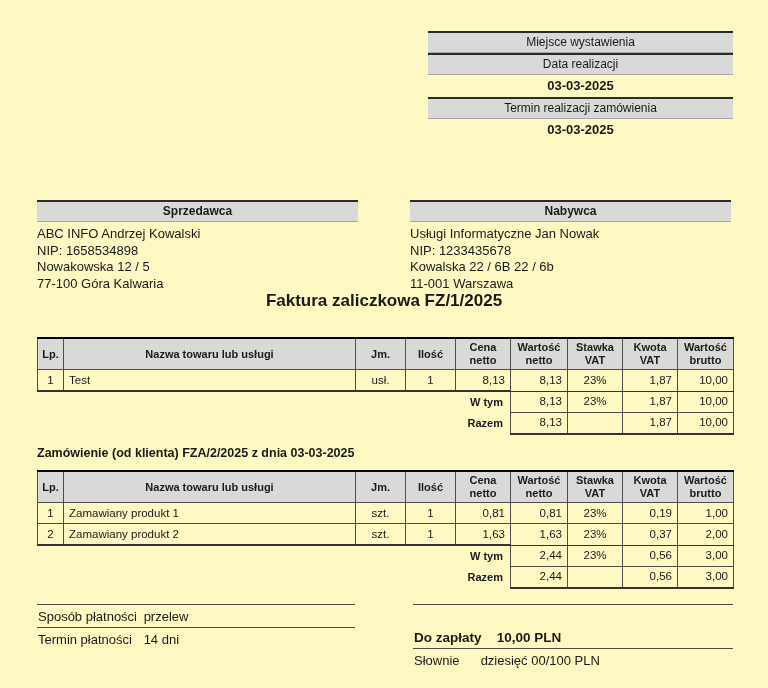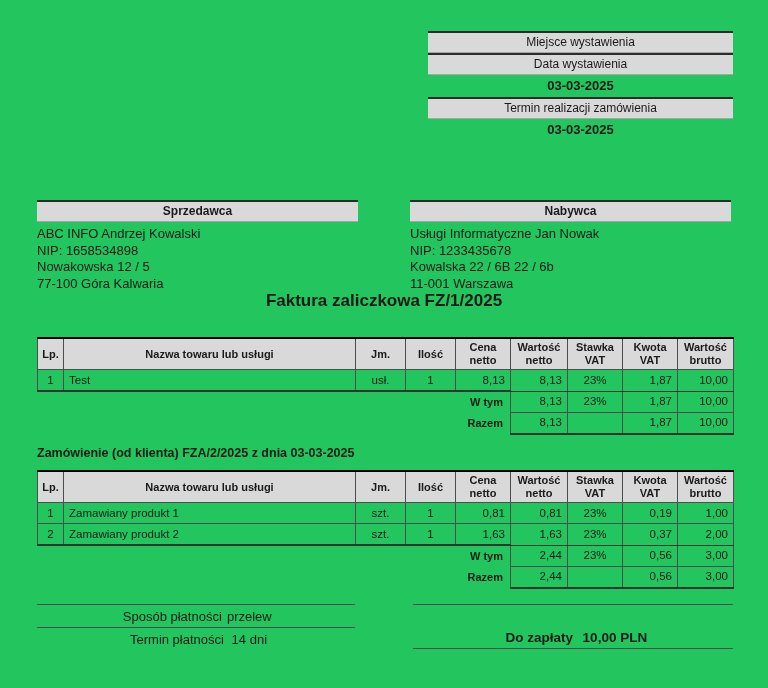--- a/index.html
+++ b/index.html
@@ -1,17 +1,17 @@
 <!DOCTYPE html>
 <html><head>
 <meta charset="utf-8">
 <style>
   html,body { margin:0; padding:0; background:#ffffff; }
   .sheet {
-    position:relative; width:768px; height:688px; background:#22c55e;
+    position:relative; width:768px; height:688px; background:#fef9c3;
     font-family:"Liberation Sans","DejaVu Sans",sans-serif; color:#1a1a1a; overflow:hidden;
   }
   
   .band {
     border-top:2px solid #2b2b2b; border-bottom:1px solid #a6a6a6;
     background:#d9d9d9; text-align:center; font-size:12px; padding:2px 0 3px 0;
   }
   .band.bold { font-weight:bold;margin-top:28px; }
   .band-value { text-align:center; font-weight:bold; font-size:13px; padding:3px 0 4px 0; }
 
@@ -38,34 +38,34 @@
   tr.main-last td { border-bottom:2px solid #333; }
   tr.main-last td:nth-child(n+6) { border-bottom-width:1px; }
   tr.sum td { border:none; background:transparent; }
   tr.sum td.slabel { text-align:right; font-weight:bold; font-size:11px; padding-right:7px; }
   tr.sum td.boxed { border:1px solid #4d4d4d; }
   tr.sum-razem td.boxed { border-bottom:2px solid #333; }
 
   .footL { position:absolute; left:37px; top:604px; width:318px; font-size:13px; }
   .footR { position:absolute; left:413px; top:604px; width:320px; font-size:13px; }
   .hr { border-top:1px solid #4d4d4d; height:0; }
-  .frow { height:18px; padding:4px 0 0 1px;text-align:center; }
+  .frow { height:18px; padding:4px 0 0 1px; }
   .lab  { display:inline-block; width:102px; }
   .due  { font-weight:bold; font-size:13.5px;margin-top:21px; }
   .labD { display:inline-block; width:79px; }
   .labS { display:inline-block; width:63px; }
 </style>
 </head>
 <body>
 
 <div class="sheet">
 
   <div class="info">
     <div class="band">Miejsce wystawienia</div>
-    <div class="band">Data wystawienia</div>
+    <div class="band">Data realizacji</div>
     <div class="band-value">03-03-2025</div>
     <div class="band">Termin realizacji zamówienia</div>
     <div class="band-value">03-03-2025</div>
   </div>
 
   <div class="party party-seller">
     <div class="band bold">Sprzedawca</div>
     <div class="lines">
       <div>ABC INFO Andrzej Kowalski</div>
       <div>NIP: 1658534898</div>
@@ -224,15 +224,19 @@
     </div>
   </div>
 
   <div class="footR">
     <div class="hr"></div>
     <div class="frow due">
       <span class="labD">Do zapłaty</span>
       <span>10,00 PLN</span>
     </div>
     <div class="hr"></div>
+    <div class="frow">
+      <span class="labS">Słownie</span>
+      <span>dziesięć 00/100 PLN</span>
+    </div>
   </div>
 
 </div>
 
 </body></html>

